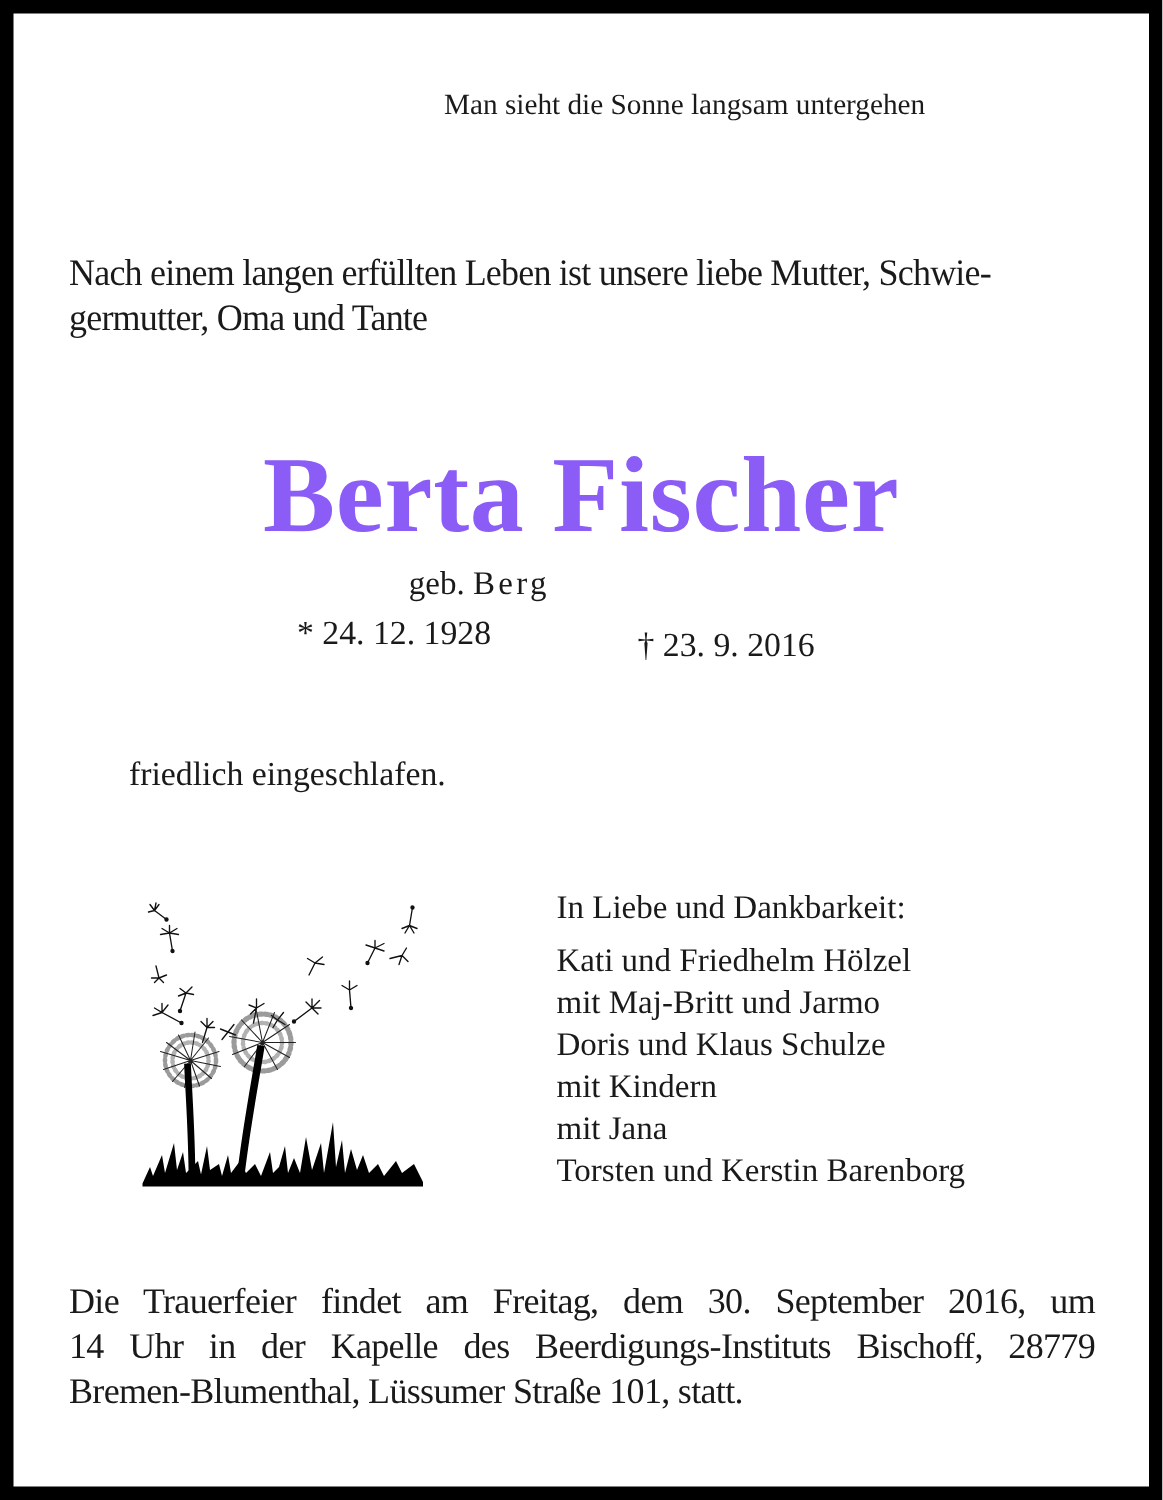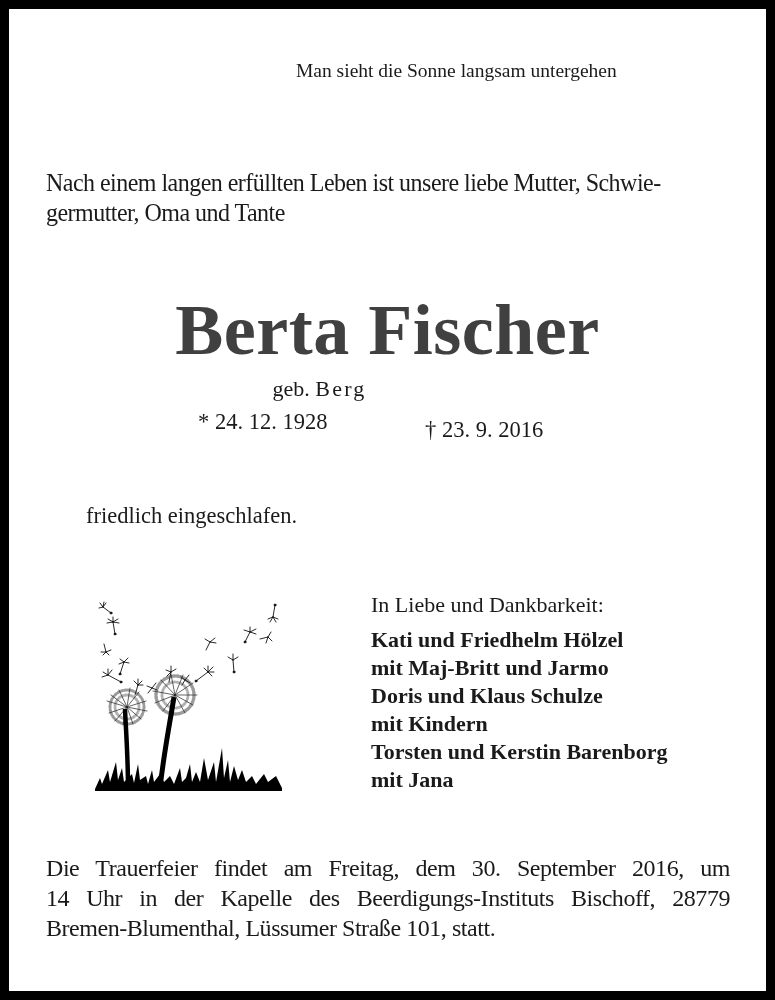--- a/index.html
+++ b/index.html
@@ -10,33 +10,33 @@
   }
   .serif { font-family: "Liberation Serif", "DejaVu Serif", serif; color: #1a1a1a; }
   .abs { position: absolute; white-space: nowrap; }
 
   .motto { left: 296px; top: 58px; font-size: 19.5px; line-height: 25px; }
   .motto div { white-space: nowrap; }
 
   .intro { left: 46px; top: 168px; width: 690px; font-size: 25px; line-height: 30px; letter-spacing: -0.55px; transform: scaleX(0.96); transform-origin: left top; }
   .intro div { white-space: nowrap; }
 
-  .name { left: 0; width: 775px; top: 290px; text-align: center; font-size: 72px; font-weight: bold; line-height: 80px; color: #404040; letter-spacing: 0.5px; }
+  .name { left: 0; width: 775px; top: 290px; text-align: center; font-size: 72px; font-weight: bold; line-height: 80px; color: #8b5cf6; letter-spacing: 0.5px; }
 
   .maiden { left: 0; width: 639px; top: 375px; text-align: center; font-size: 22px; line-height: 28px; }
   .maiden .surname { letter-spacing: 2.2px; }
 
   .dates { top: 408px; font-size: 22.5px; line-height: 28px; }
   .birth { left: 198px; }
   .death { left: 425px; margin-top: 8px; }
 
   .passed { left: 46px; top: 502px; font-size: 22.5px; line-height: 28px; margin-left: 40px; }
 
   .thanks { left: 371px; top: 591px; font-size: 22px; line-height: 28px; }
-  .family { left: 371px; top: 626px; font-size: 22px; line-height: 28px; font-weight: bold; }
+  .family { left: 371px; top: 626px; font-size: 22px; line-height: 28px; font-weight: normal; }
   .family div { white-space: nowrap; }
 
   .funeral { left: 46px; top: 853px; width: 684px; font-size: 24px; line-height: 30px; letter-spacing: -0.45px; }
   .funeral div { white-space: nowrap; text-align: justify; text-align-last: justify; }
   .funeral div.last { text-align-last: left; }
 
   .illustration { position: absolute; left: 88px; top: 592px; width: 200px; height: 205px; }
 </style>
 </head>
 <body>
@@ -144,21 +144,21 @@
   </svg>
 </div>
 
 <div class="abs serif thanks">In Liebe und Dankbarkeit:</div>
 
 <div class="abs serif family">
   <div>Kati und Friedhelm Hölzel</div>
   <div>mit Maj-Britt und Jarmo</div>
   <div>Doris und Klaus Schulze</div>
   <div>mit Kindern</div>
+  <div>mit Jana</div>
   <div>Torsten und Kerstin Barenborg</div>
-  <div>mit Jana</div>
 </div>
 
 <div class="abs serif funeral">
   <div>Die Trauerfeier findet am Freitag, dem 30. September 2016, um</div>
   <div>14 Uhr in der Kapelle des Beerdigungs-Instituts Bischoff, 28779</div>
   <div class="last">Bremen-Blumenthal, Lüssumer Straße 101, statt.</div>
 </div>
 
 </body></html>

